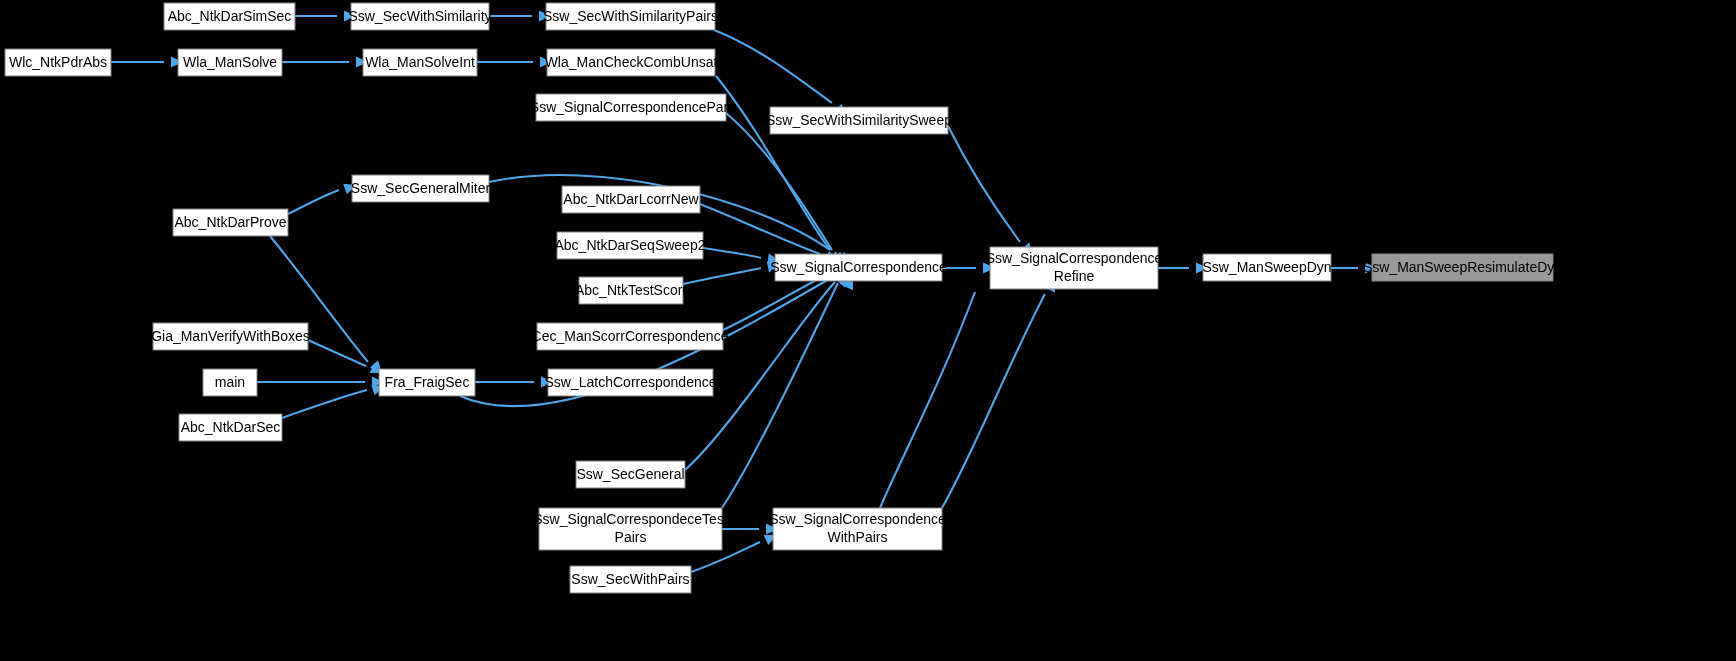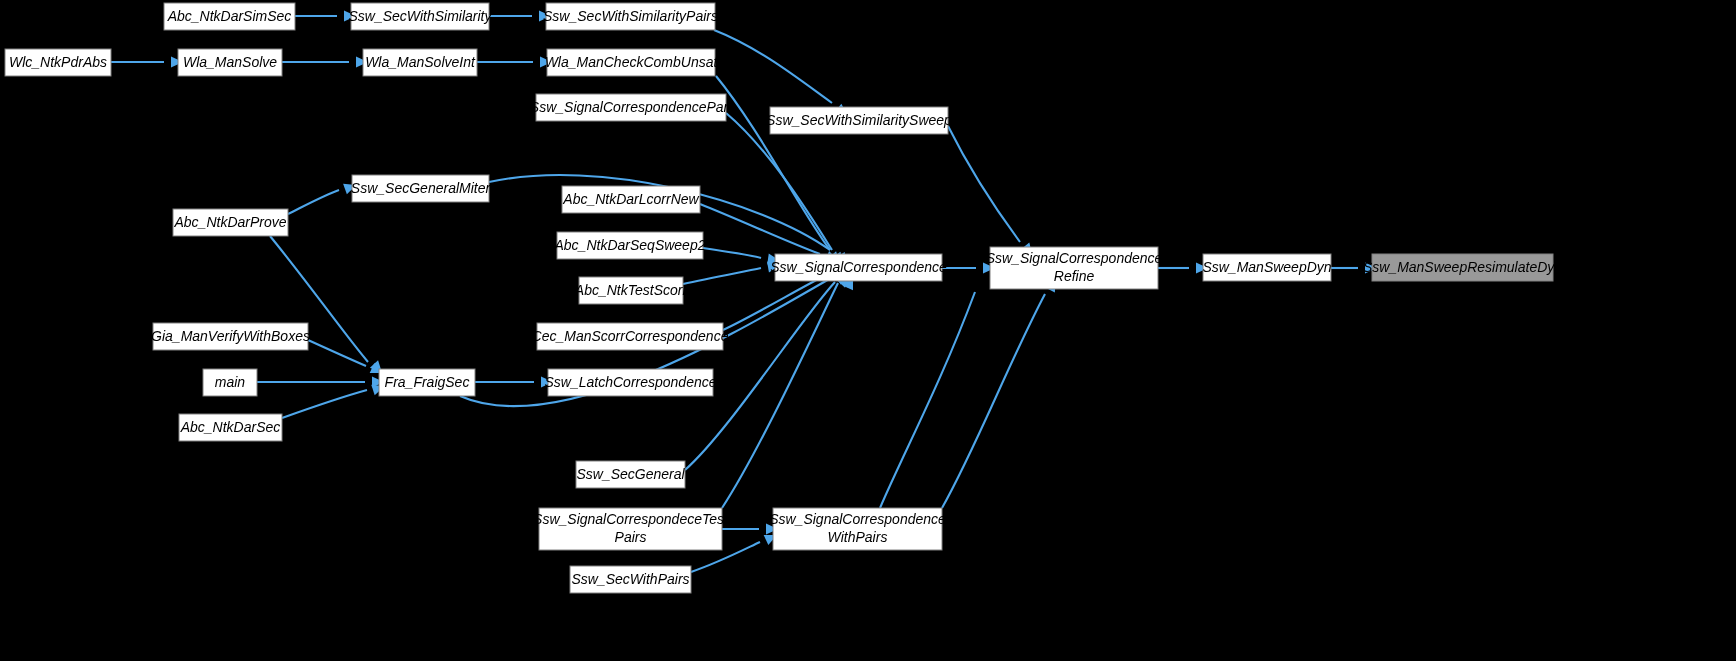--- a/index.html
+++ b/index.html
@@ -7,21 +7,20 @@
     padding: 0;
     background: #000000;
   }
   #graph-root {
     position: relative;
     width: 1736px;
     height: 634px;
     background: #000000;
     overflow: hidden;
     font-family: "Liberation Sans", sans-serif;
-    font-style: italic;
   }
   svg#callgraph {
     position: absolute;
     left: 0;
     top: 0;
     width: 1736px;
     height: 661px;
     display: block;
   }
   .node-box {

